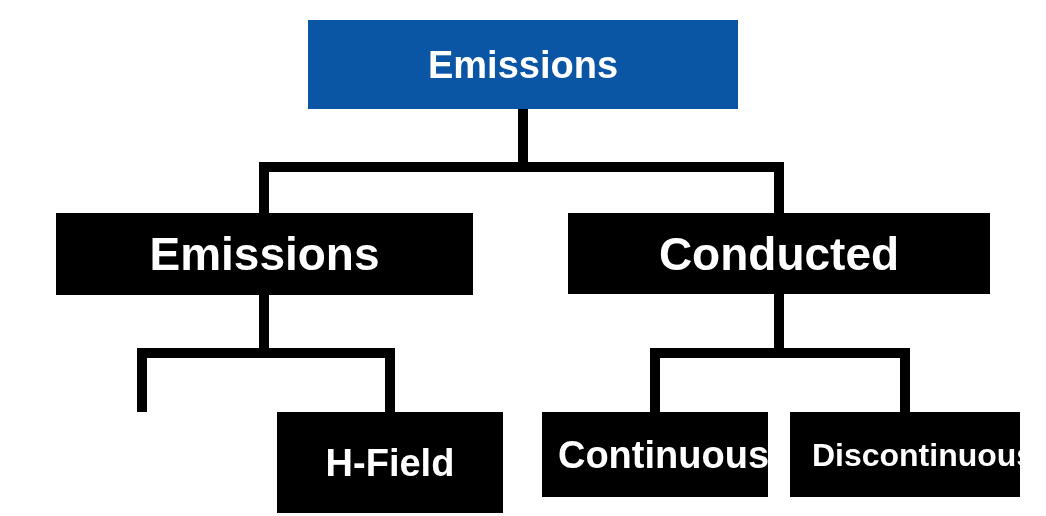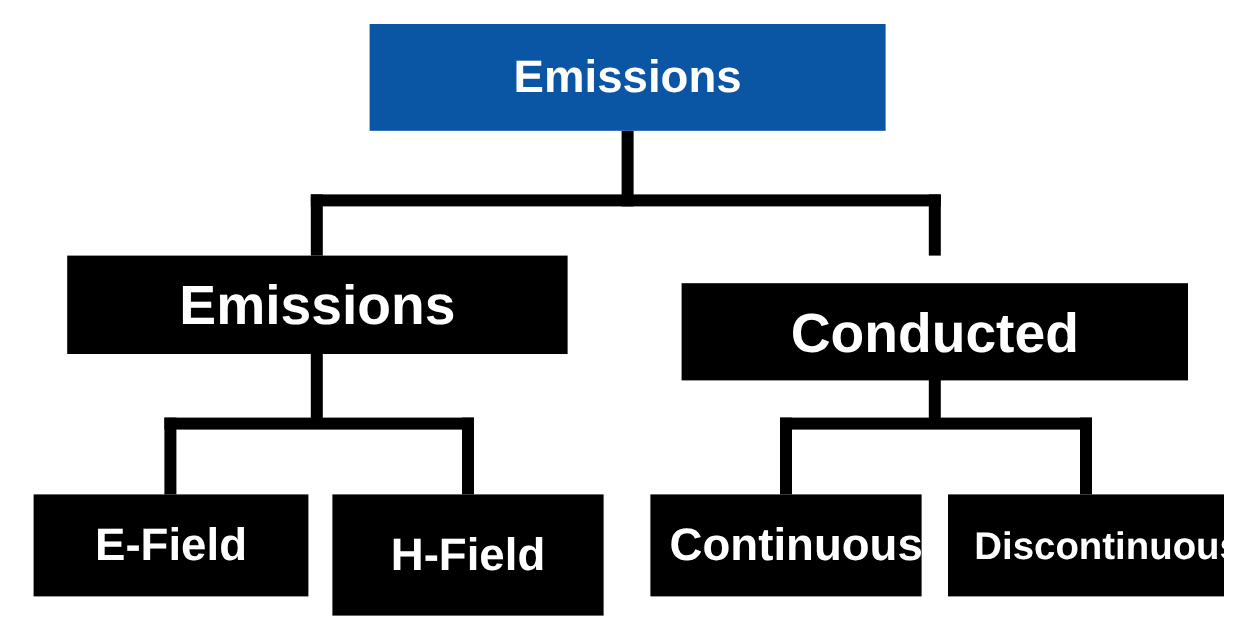--- a/index.html
+++ b/index.html
@@ -42,21 +42,21 @@
   .node.root {
     background: var(--root-box);
   }
   .line {
     position: absolute;
     background: var(--connector);
   }
   
   .n-emissions     { left: 308px; top:  20px; width: 430px; height: 89px; font-size: 38px; text-align: right; }
   .n-radiated      { left:  56px; top: 213px; width: 417px; height: 82px; font-size: 46px; }
-  .n-conducted     { left: 568px; top: 213px; width: 422px; height: 81px; font-size: 46px; margin-top: 23px; }
+  .n-conducted     { left: 568px; top: 213px; width: 422px; height: 81px; font-size: 46px; }
   .n-efield        { left:  28px; top: 412px; width: 229px; height: 85px; font-size: 38px; }
   .n-hfield        { left: 277px; top: 412px; width: 226px; height: 101px; font-size: 38px; }
   .n-continuous    { left: 542px; top: 412px; width: 226px; height: 85px; font-size: 38px; padding-left: 17px; }
   .n-discontinuous { left: 790px; top: 412px; width: 230px; height: 85px; font-size: 32px; padding-left: 36px; }
   
   .l-stem-root          { left: 518px; top: 109px; width:  10px; height: 63px; }
   .l-h-level1           { left: 259px; top: 162px; width: 525px; height: 10px; }
   .l-drop-radiated      { left: 259px; top: 162px; width:  10px; height: 51px; }
   .l-drop-conducted     { left: 774px; top: 162px; width:  10px; height: 51px; }
   .l-stem-radiated      { left: 259px; top: 295px; width:  10px; height: 62px; }
@@ -91,23 +91,20 @@
   </div>
 
   <div class="node n-radiated">
     <span>Emissions</span>
   </div>
 
   <div class="node n-conducted">
     <span>Conducted</span>
   </div>
 
-  <div class="node n-efield">
-    <span>E-Field</span>
-  </div>
 
   <div class="node n-hfield">
     <span>H-Field</span>
   </div>
 
   <div class="node n-continuous">
     <span>Continuous</span>
   </div>
 
   <div class="node n-discontinuous">

